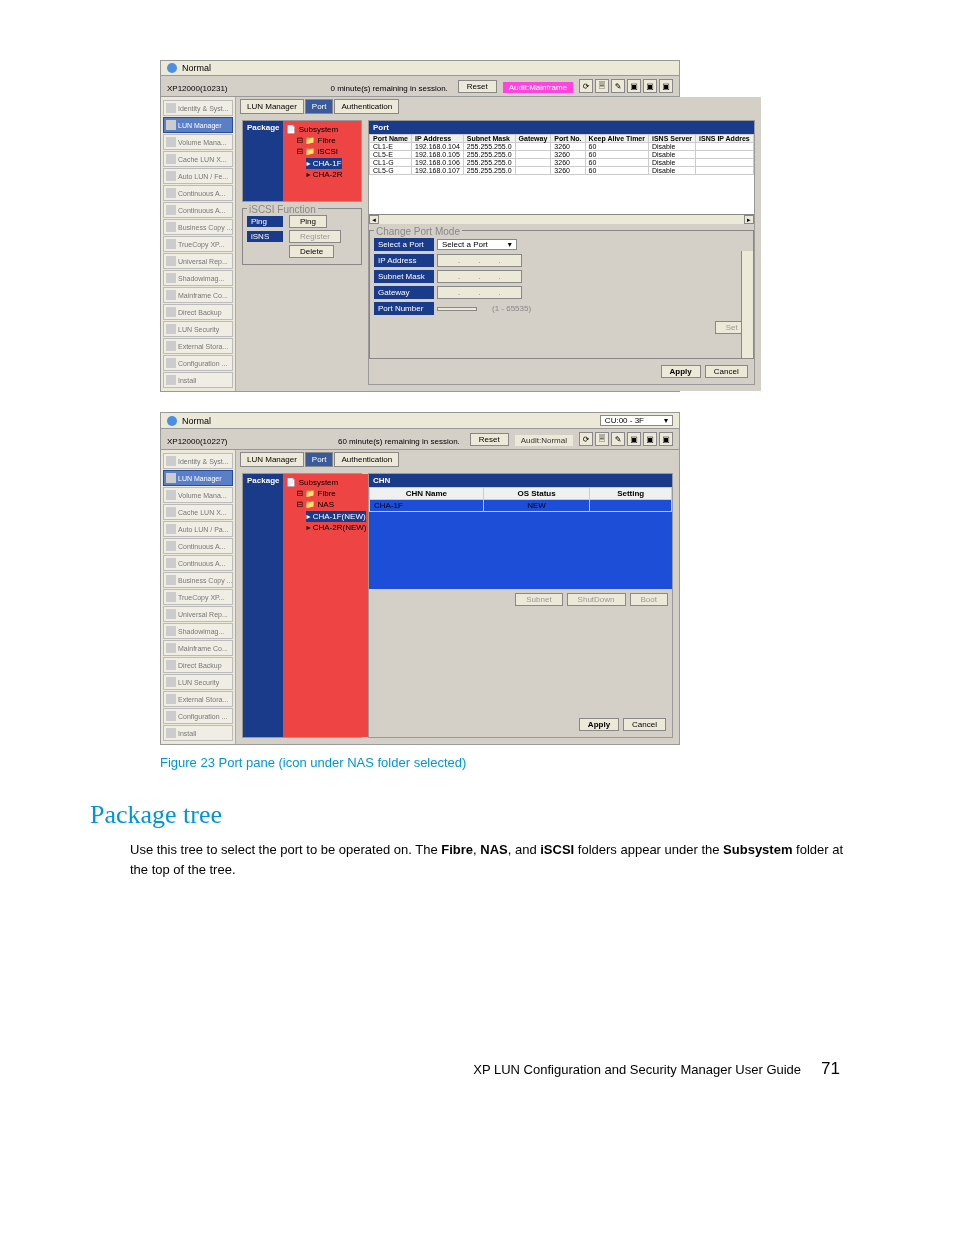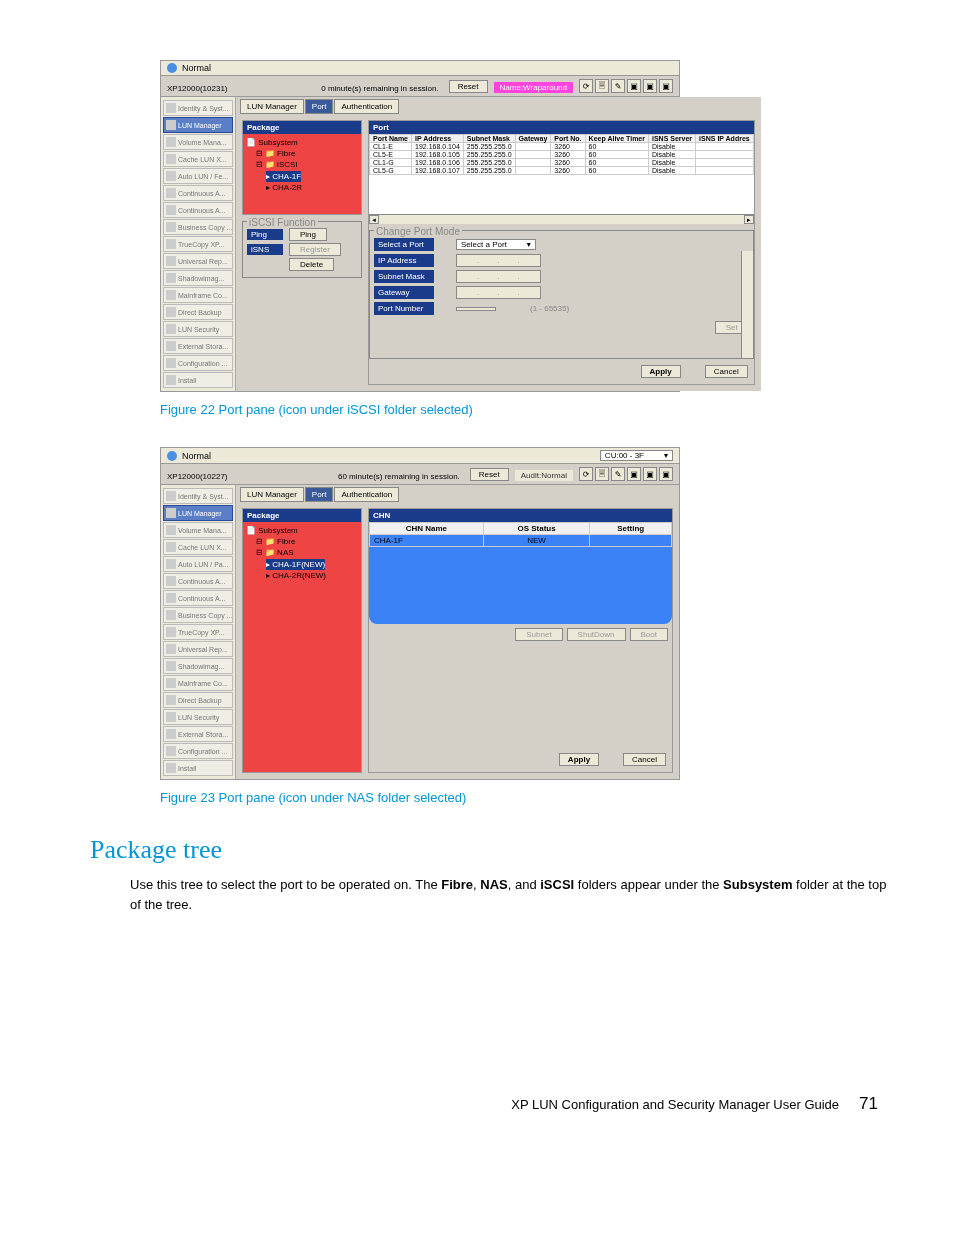--- a/index.html
+++ b/index.html
@@ -1,17 +1,17 @@
 <!DOCTYPE html>
 <html><head>
 <meta charset="utf-8">
 <style>
   * { box-sizing: border-box; margin: 0; padding: 0; }
   body { font-family: Arial, sans-serif; width: 954px; margin: 0 auto; background: #fff; color: #000; font-size: 11px; }
-  .page { padding: 40px 66px 40px 90px; }
+  .page { padding: 40px 104px 40px 90px; }
 
   .app-frame { width: 520px; border: 1px solid #999; margin: 20px auto 10px 70px; background: #d4d0c8; }
   .app-top { display: flex; align-items: center; padding: 2px 6px; font-size: 9px; gap: 5px; border-bottom: 1px solid #999; background: #ece9d8; }
   .app-top .status-icon { width: 10px; height: 10px; border-radius: 50%; background: #4a90e2; display: inline-block; }
   .app-top .spacer { flex: 1; }
   .app-subtop { display: flex; align-items: flex-end; padding: 3px 6px; font-size: 8px; gap: 6px; border-bottom: 1px solid #999; }
   .app-subtop .session { flex: 1; text-align: right; padding-right: 4px; }
   .btn-gray { background: #ece9d8; border: 1px solid #888; padding: 1px 8px; font-size: 8px; cursor: pointer; }
   .audit-chip { background: #f4d; color: #fff; padding: 1px 6px; font-size: 8px; }
   .audit-chip.green { background: #ece9d8; color: #333; }
@@ -25,52 +25,52 @@
   .side-btn .sb-icon { width: 10px; height: 10px; background: #ccc; flex-shrink: 0; }
 
   .main { flex: 1; background: #d4d0c8; display: flex; flex-direction: column; }
   .tab-row { display: flex; padding: 2px 4px 0 4px; font-size: 8px; background: #d4d0c8; }
   .tab { padding: 2px 6px; border: 1px solid #888; background: #ece9d8; margin-right: 1px; }
   .tab.sel { background: #3a5a9a; color: #fff; }
   .content { flex: 1; padding: 6px; display: flex; gap: 6px; font-size: 8px; }
 
   .panel { background: #d4d0c8; border: 1px solid #999; }
   .panel-hd { background: #1a3a8a; color: #fff; padding: 2px 4px; font-size: 8px; font-weight: bold; }
-  .pkg-panel { width: 120px; display:flex; flex-direction:column; }
+  .pkg-panel { width: 120px; display:flex; flex-direction:row; }
   .pkg-tree { background: #ef4444; padding: 3px; font-size: 8px; line-height: 1.4; flex:1; min-height:80px;}
   .tree-item { white-space: nowrap; }
   .tree-item.sel { background: #1a3a8a; color: #fff; display: inline-block; }
   .indent1 { padding-left: 10px; }
   .indent2 { padding-left: 20px; }
 
   .iscsi-func { border: 1px solid #888; margin-top: 6px; padding: 4px; }
   .iscsi-func .fnrow { display:flex; align-items:center; gap:6px; margin:2px 0;}
   .fnlabel { background:#1a3a8a; color:#fff; padding:1px 4px; font-size:8px; width:36px;}
   .fnbtn { background:#ece9d8; border:1px solid #888; padding:1px 10px; font-size:8px;}
   .fnbtn.disabled { color:#999;}
 
   .port-panel { flex: 1; display: flex; flex-direction: column; }
   .port-table-wrap { background:#fff; height: 80px; overflow:auto; position:relative;}
   table.pt { border-collapse: collapse; width: 100%; font-size: 7px; }
   table.pt th, table.pt td { border: 1px solid #ccc; padding: 0 3px; text-align: left; white-space:nowrap;}
   table.pt th { background: #f0f0f0; }
   .scroll-h { height:10px; background:#ece9d8; border-top:1px solid #888; display:flex;}
   .scroll-h .thumb-l, .scroll-h .thumb-r { width:10px; background:#ece9d8; border:1px solid #888; text-align:center; font-size:7px;}
   .change-port { border:1px solid #888; margin-top:6px; padding:4px; flex:1; position:relative;}
-  .change-port .cp-row { display:flex; gap:22px; align-items:center; margin:3px 0;}
+  .change-port .cp-row { display:flex; gap:3px; align-items:center; margin:3px 0;}
   .cp-label { background:#1a3a8a; color:#fff; padding:2px 4px; font-size:8px; width:60px;}
   .cp-select { background:#fff; border:1px solid #888; padding:0 4px; font-size:8px; display:inline-flex; align-items:center; gap:20px;}
   .ip-inputs { display:flex; gap:0; background:#ece9d8; border:1px solid #888; padding:1px 2px; font-size:8px; color:#888;}
   .ip-inputs span { width:18px; text-align:center;}
   .hint { font-size:8px; color:#888; margin-left:12px;}
   .scroll-v { position:absolute; right:0; top:20px; bottom:0; width:12px; background:#ece9d8; border-left:1px solid #888;}
 
-  .foot { display:flex; justify-content:flex-end; gap:24px; padding:6px;}
-
-  .chn-table-wrap { background:#3b82f6; flex:1; min-height:70px;border-radius:8px;}
+  .foot { display:flex; justify-content:flex-end; gap:4px; padding:6px;}
+
+  .chn-table-wrap { background:#1d4ed8; flex:1; min-height:70px;}
   table.chn { border-collapse:collapse; width:100%; font-size:8px;}
   table.chn th, table.chn td { border:1px solid #ccc; padding:1px 4px; text-align:center;}
   table.chn th { background:#f0f0f0;}
   .chn-btns { display:flex; justify-content:flex-end; gap:4px; padding:4px;}
 
   .fig-cap { color: #0096d6; font-family: Arial, sans-serif; font-size: 13px; margin: 6px 0 30px 70px; }
   h2.section { color: #0096d6; font-family: Liberation Serif, serif; font-size: 26px; font-weight: normal; margin: 30px 0 10px 0; }
   p.body { font-size: 13px; line-height: 1.5; margin: 0 0 10px 40px; }
   .footer { display: flex; justify-content: flex-end; align-items: center; gap: 20px; font-size: 13px; margin-top: 180px; padding-right:10px;}
   .pagenum { font-size: 17px; }
@@ -84,21 +84,21 @@
 
 <div class="app-frame">
   <div class="app-top">
     <span class="status-icon"></span>
     <span>Normal</span>
   </div>
   <div class="app-subtop">
     <span>XP12000(10231)</span>
     <span class="session">0 minute(s) remaining in session.</span>
     <button class="btn-gray">Reset</button>
-    <span class="audit-chip">Name:Wraparound</span>
+    <span class="audit-chip">Audit:Mainframe</span>
     <span class="icon-row">
       <span class="icon-btn">⟳</span>
       <span class="icon-btn">🗏</span>
       <span class="icon-btn">✎</span>
       <span class="icon-btn">▣</span>
       <span class="icon-btn">▣</span>
       <span class="icon-btn">▣</span>
     </span>
   </div>
   <div class="app-body">
@@ -300,21 +300,20 @@
           </div>
           <div class="foot">
             <button class="btn-gray" style="font-weight:bold">Apply</button>
             <button class="btn-gray">Cancel</button>
           </div>
         </div>
       </div>
     </div>
   </div>
 </div>
-<div class="fig-cap">Figure 22 Port pane (icon under iSCSI folder selected)</div>
 
 <div class="app-frame">
   <div class="app-top">
     <span class="status-icon"></span>
     <span>Normal</span>
     <span class="spacer"></span>
     <span class="cp-select">
           <span>CU:00 - 3F</span>
           <span>▾</span>
         </span>

